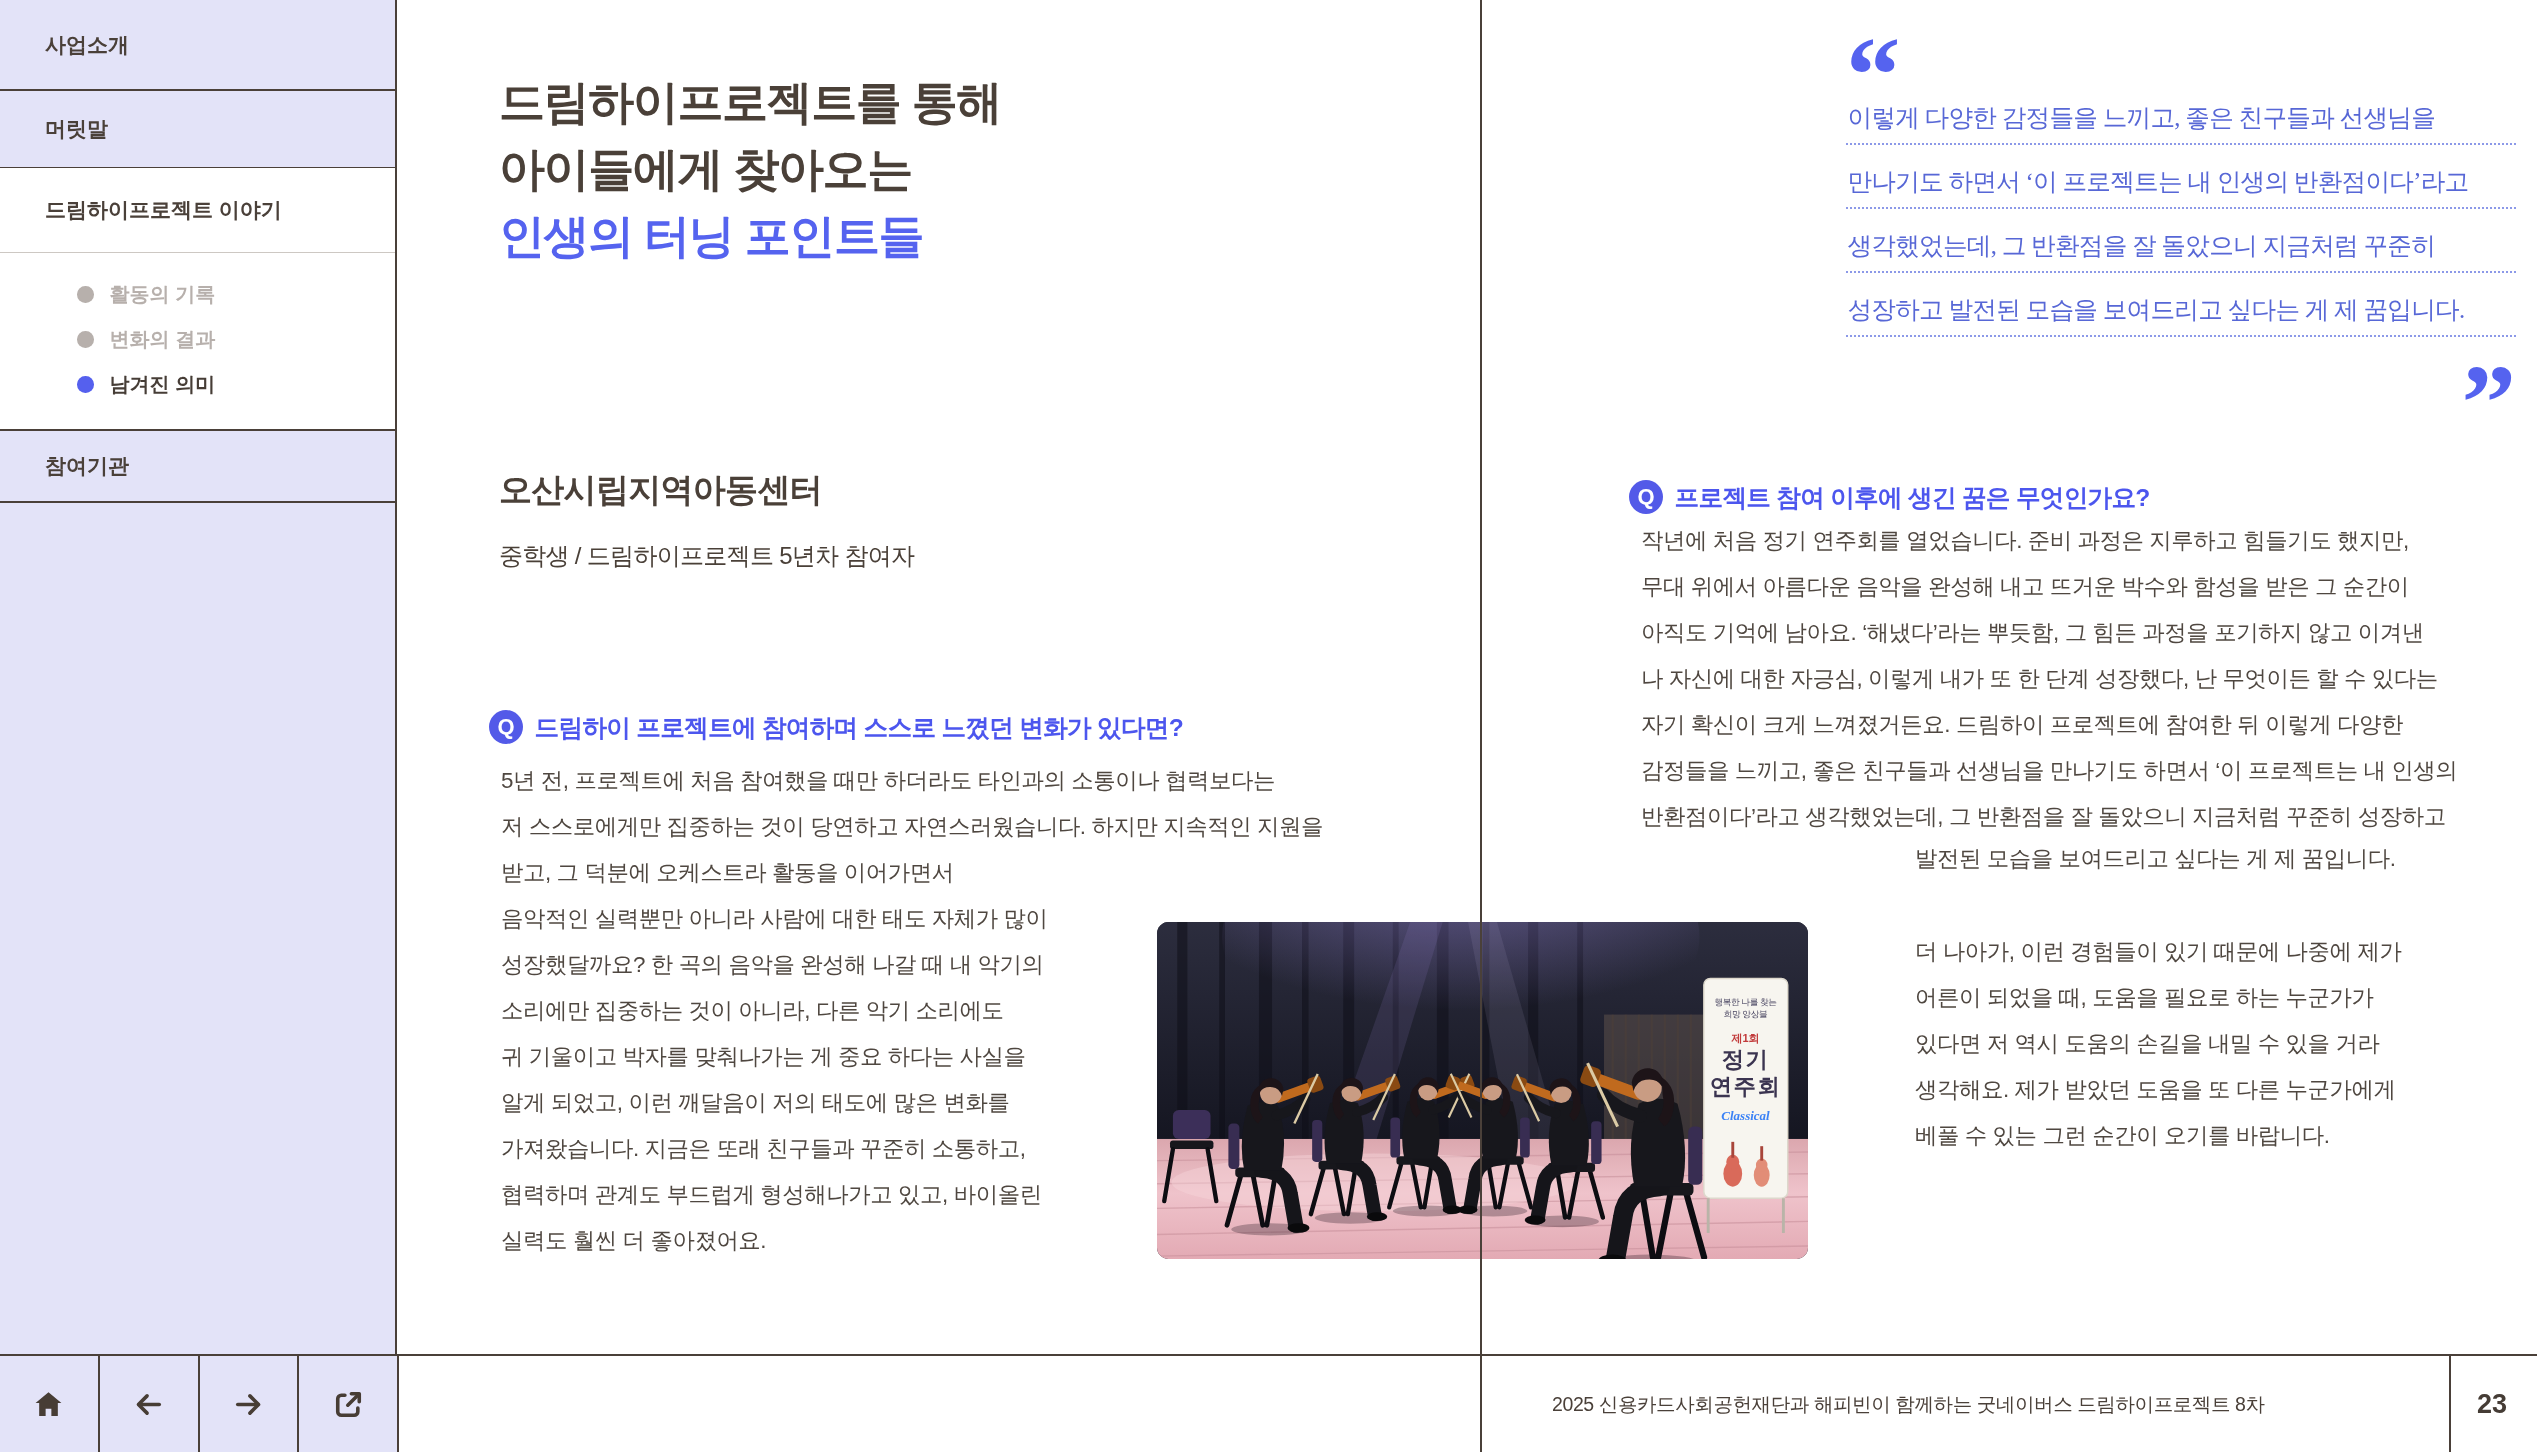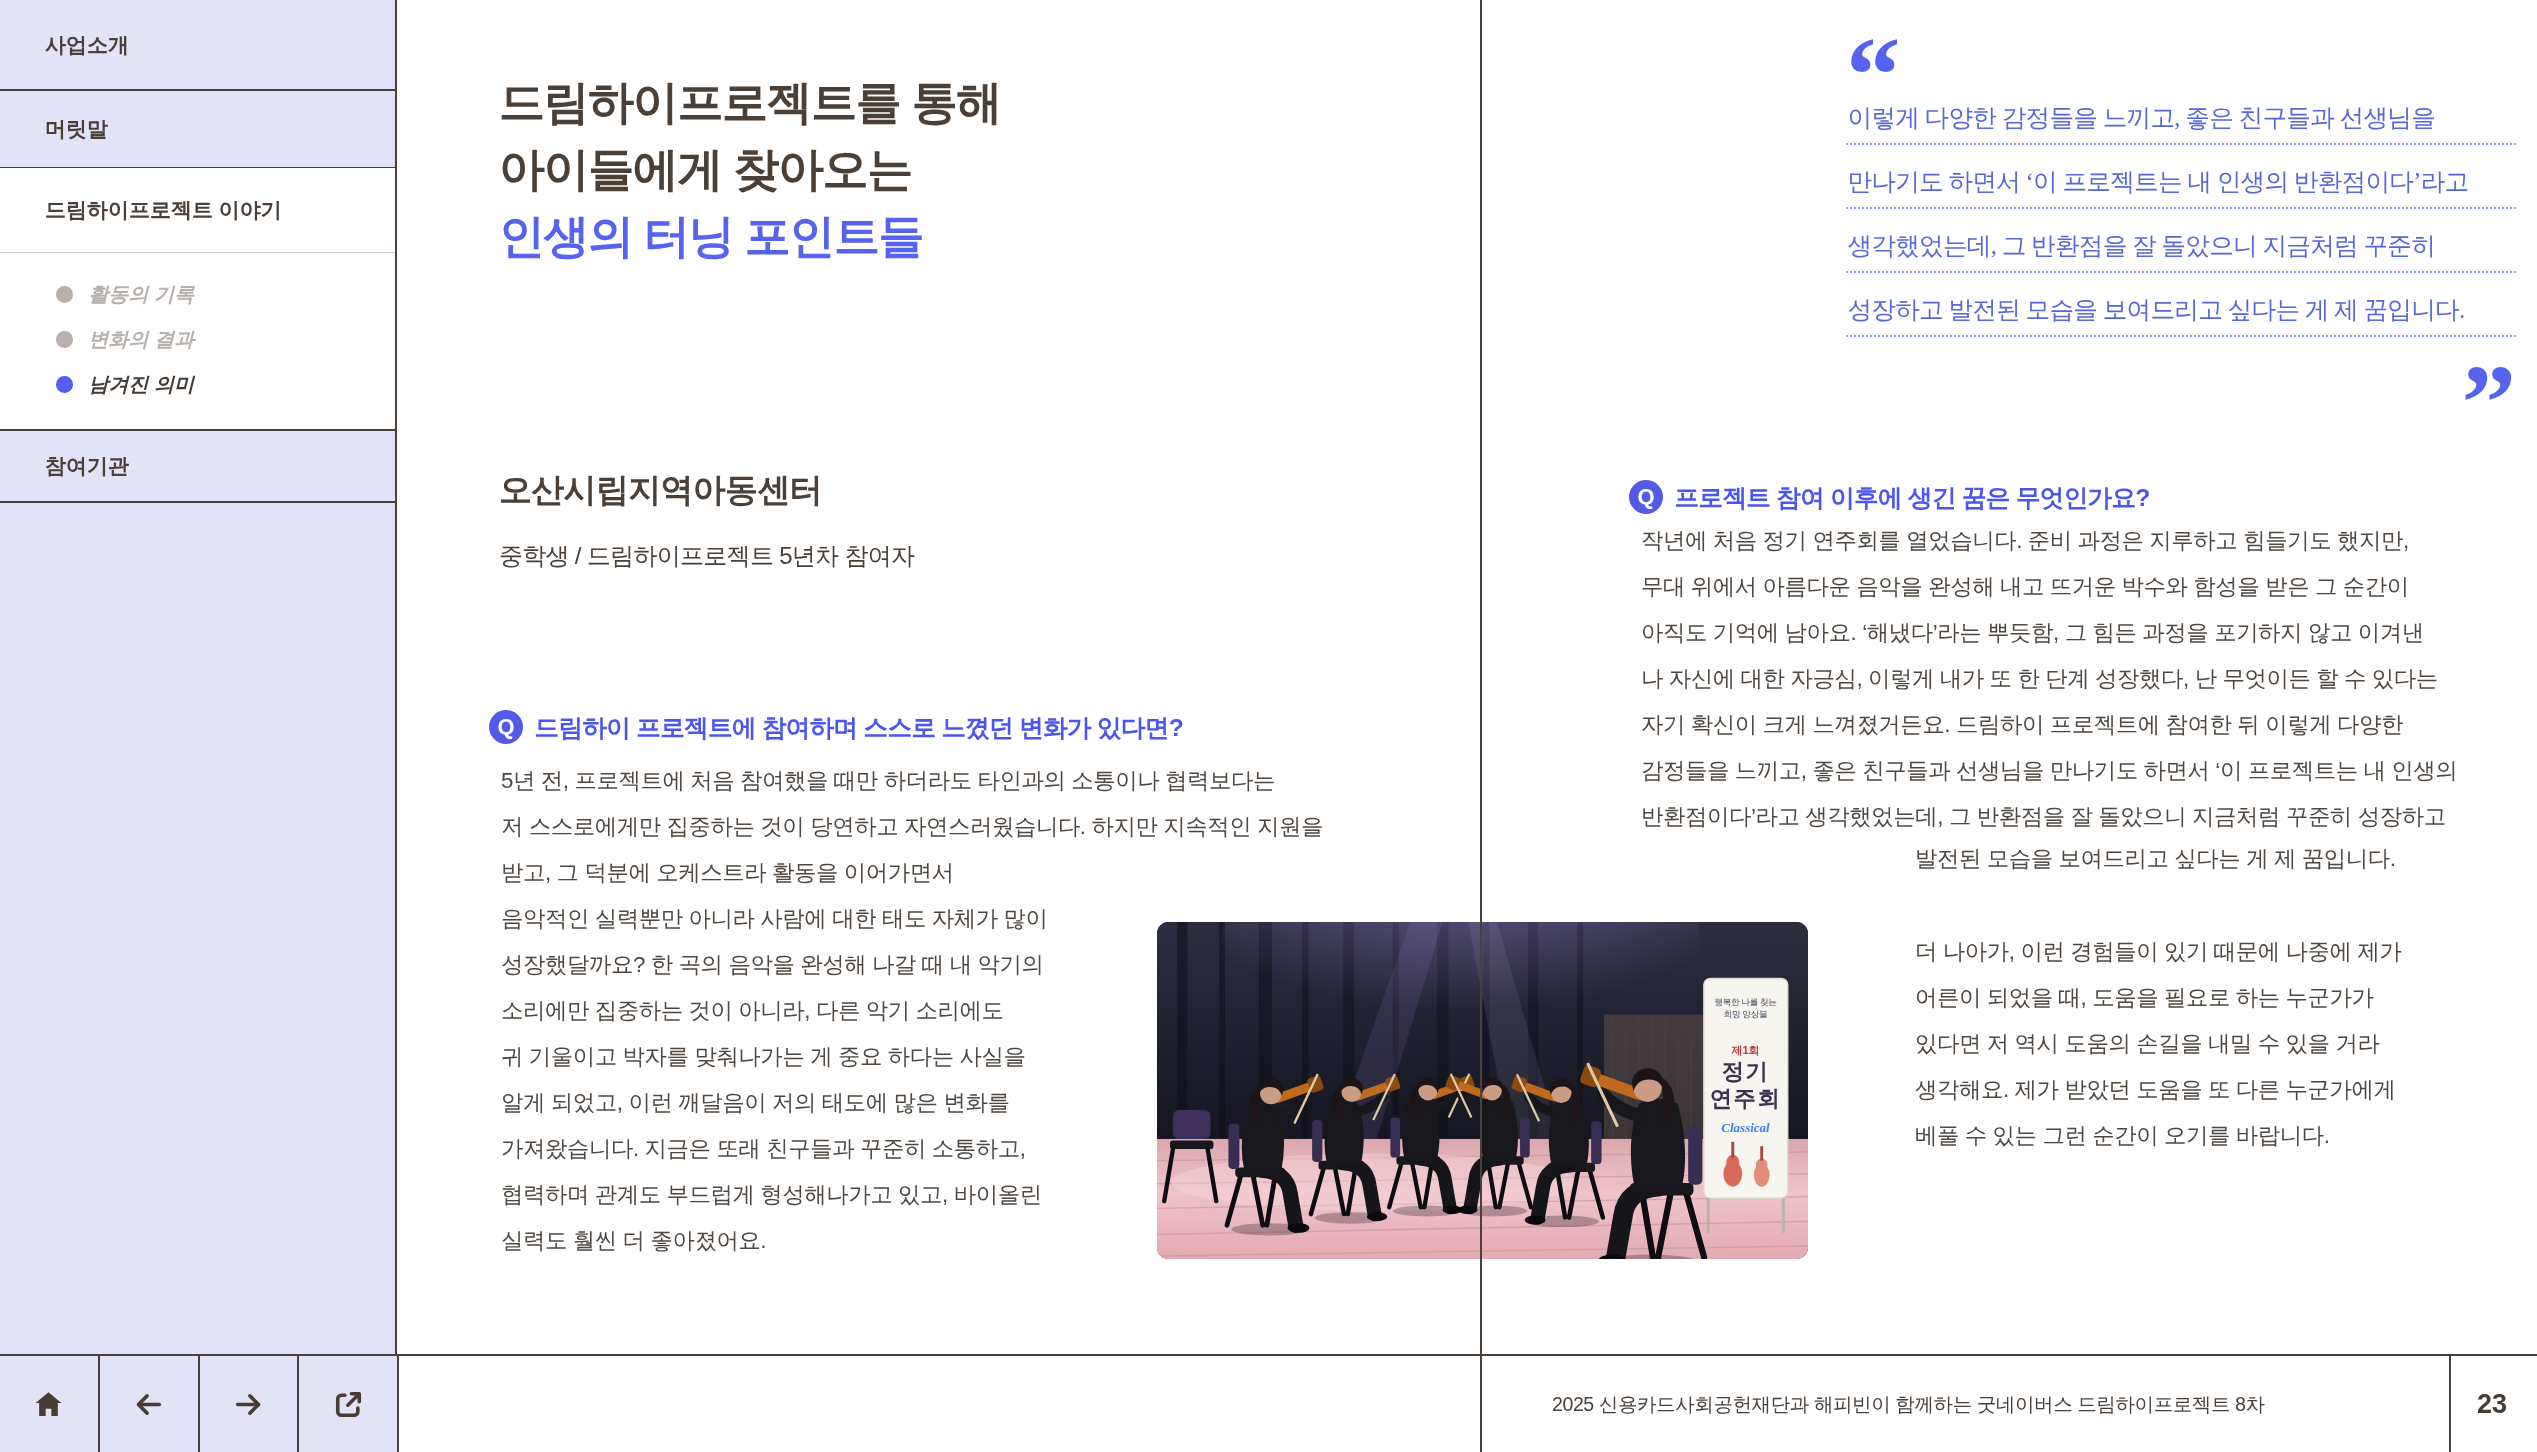--- a/index.html
+++ b/index.html
@@ -12,21 +12,21 @@
              background:#e3e3f8; border-right:2.2px solid #4a4039; }
   .side-item { display:flex; align-items:center; padding-left:45px;
                font-size:21px; font-weight:bold; color:#4a4039; background:#e3e3f8; }
   .side-item.h1 { height:77px; border-bottom:1.4px solid #4a4039; }
   .side-item.h2 { height:91px; border-bottom:2.2px solid #4a4039; }
   .side-item.h4 { height:72px; border-bottom:2.2px solid #4a4039; }
   .side-group { background:#ffffff; border-bottom:2.2px solid #4a4039; }
   .side-group-title { display:flex; align-items:center; height:85px; padding-left:45px;
                       font-size:21px; font-weight:bold; border-bottom:1.4px solid #cdc8c3; }
   .side-sub { padding:19px 0 22px 0; }
-  .side-sub-item { display:flex; align-items:center; height:45px; padding-left:56px;font-style:italic; }
+  .side-sub-item { display:flex; align-items:center; height:45px; padding-left:77px; }
   .side-dot { width:16.6px; height:16.6px; border-radius:50%; background:#b7b0ac; margin-right:16px; flex:none; }
   .side-sub-item .lbl { font-size:20px; color:#b7b0ac; font-weight:bold; }
   .side-sub-item.active .side-dot { background:#5560ee; }
   .side-sub-item.active .lbl { color:#463d36; }
 
   
   .divider { position:absolute; left:1480px; top:0; width:2.2px; height:1453px;
              background:#4a4039; z-index:7; }
 
   
@@ -61,21 +61,21 @@
                 letter-spacing:-0.7px; padding:0 0 9.4px 1.4px; margin-bottom:19.5px;
                 border-bottom:2.2px dotted #8c99e8; }
 
   
   .photo { position:absolute; left:1157px; top:922px; width:651px; height:337px;
            border-radius:11.6px; overflow:hidden; z-index:2; background:#1c1d28; }
   .photo svg { display:block; width:100%; height:100%; }
   .banner-text { position:absolute; left:548px; top:58px; width:81px; height:185px;
                  text-align:center; z-index:3; }
   .b-top { font-size:8.7px; color:#4a4662; line-height:12.3px; letter-spacing:-0.4px; }
-  .b-badge { margin-top:22px; font-size:11px; font-weight:bold; color:#c23b3b; }
+  .b-badge { margin-top:10px; font-size:11px; font-weight:bold; color:#c23b3b; }
   .b-big { font-size:22.4px; font-weight:bold; color:#3b3450; line-height:27.5px; letter-spacing:1.4px; }
   .b-script { margin-top:7.2px; font-family:"Liberation Serif", serif; font-style:italic;
               font-size:13px; color:#3b82f6; font-weight:bold; }
   .b-spacer { height:16px; }
 
   
   .footer { position:absolute; left:0; top:1354px; width:2538px; height:98px;
             border-top:2.2px solid #4a4039; background:#ffffff; }
   .nav { position:absolute; left:0; top:0; width:399px; height:100%; display:flex; }
   .nav-btn { flex:1; display:flex; align-items:center; justify-content:center;

